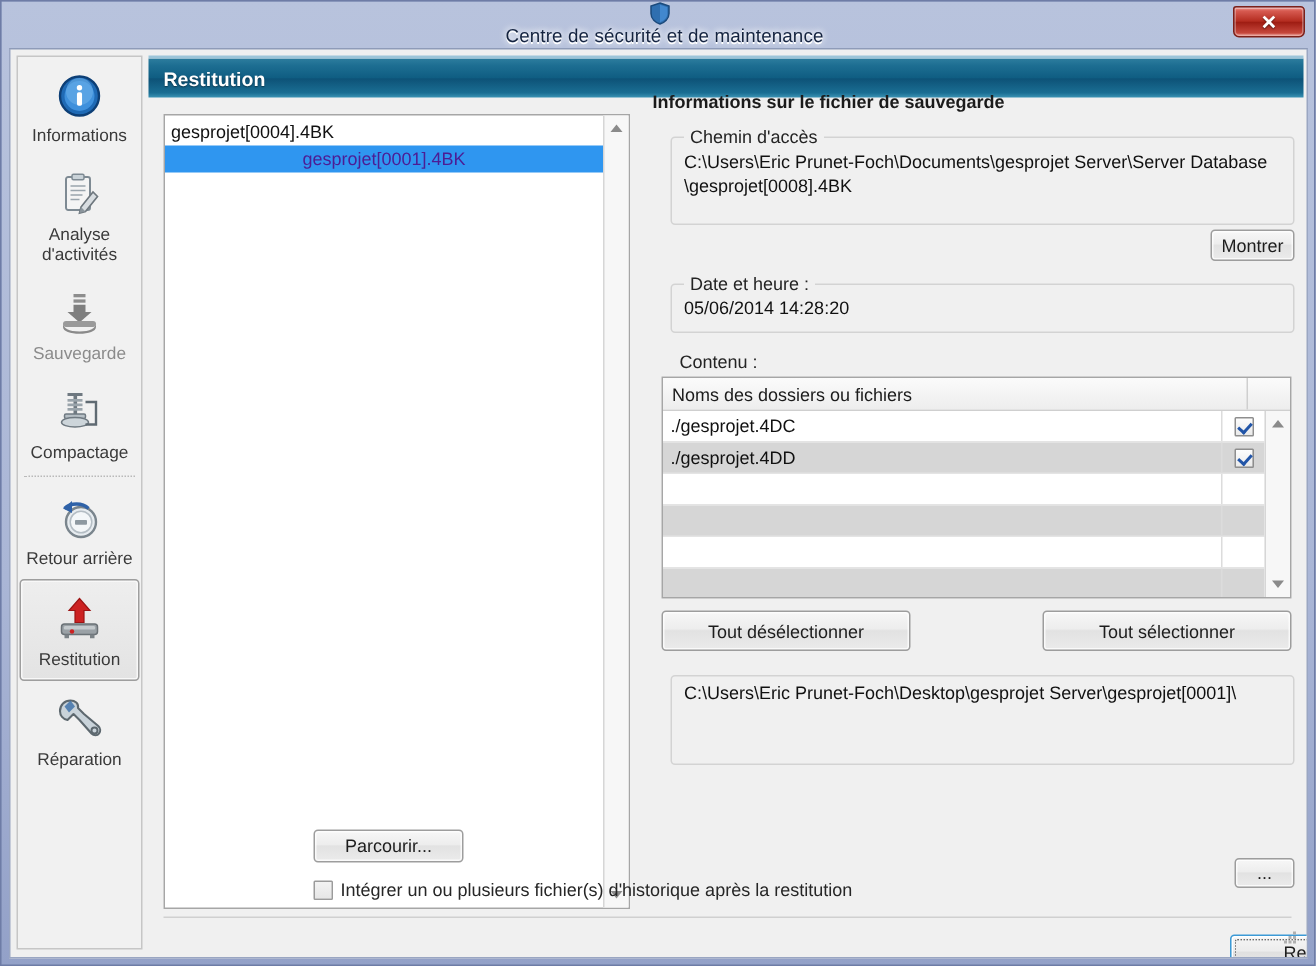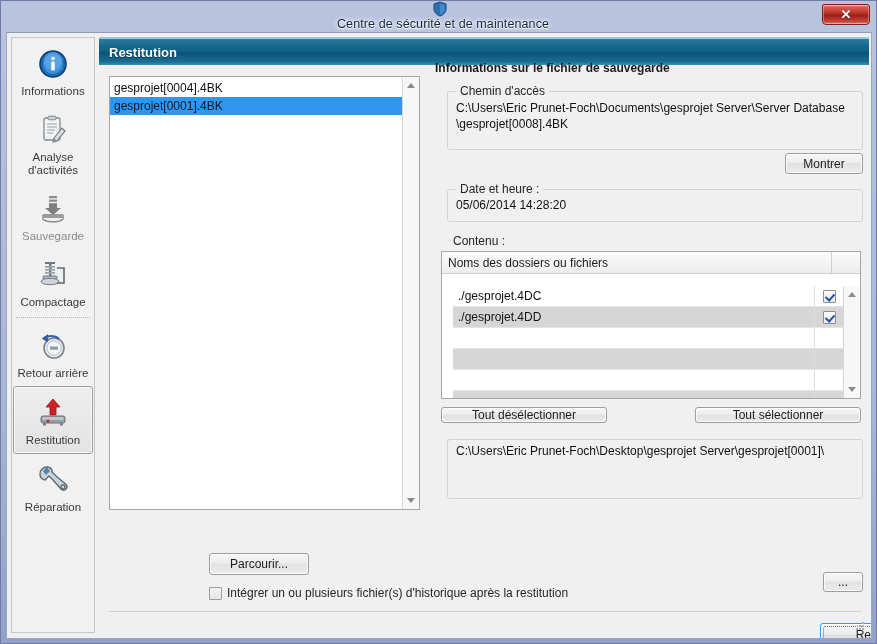--- a/index.html
+++ b/index.html
@@ -122,41 +122,42 @@
   }
   #banner-text {
     color: #ffffff; font-size: 13px; font-weight: bold;
     text-shadow: 0 1px 1px rgba(0,0,0,0.45);
   }
 
   
   #filelist-box {
     position: absolute;
     left: 10px; top: 39px;
-    width: 311px; height: 434px;
+    width: 311px; height: 530px;
     background: #ffffff;
     border: 1px solid #a6a6a6;
     display: flex;
   }
   #filelist {
     flex: 1 1 auto;
     overflow: hidden;
     padding-top: 2px;
   }
   .file-row {
     height: 18px; line-height: 18px;
     padding: 0 4px;
     font-size: 12px;
     color: #111;
     white-space: nowrap;
     cursor: pointer;
   }
   .file-row.sel {
     background: #2f96f0;
-    color: #0f172a;
+    color: #4c1d95;
+    text-align: center;
   }
   
   .vsb {
     width: 17px; flex: none;
     background: #f7f7f7;
     border-left: 1px solid #d6d6d6;
     display: flex; flex-direction: column; justify-content: space-between;
     cursor: pointer;
   }
   .vsb .arrow {
@@ -216,55 +217,54 @@
     padding: 4px 8px 6px 8px;
     line-height: 16px;
     word-break: break-all;
   }
 
   #path-group { margin-left: 12px; height: 66px; }
   #path-group .grp-body { padding-top: 2px; }
 
   #show-button {
     position: absolute; right: 0; top: 92px;
-    width: 78px; height: 21px;
+    width: 56px; height: 21px;
   }
 
   #date-group { margin-left: 12px; margin-top: 32px; height: 40px; }
   #date-group .grp-body { padding-top: 1px; }
 
   #contenu-label {
     margin-left: 18px; margin-top: 12px;
     font-size: 12px; color: #242424;
   }
 
   
   #content-table {
     margin-top: 3px;
     width: 420px; height: 148px;
     border: 1px solid #a6a6a6;
     background: #fff;
     display: flex; flex-direction: column;
     overflow: hidden;
-    gap: 12px;
   }
   #table-header {
     height: 22px; flex: none;
     display: flex;
     background: linear-gradient(180deg,#fbfbfb 0%, #ededed 100%);
     border-bottom: 1px solid #cfcfcf;
   }
   #table-header .th-name {
     flex: 1 1 auto; display: flex; align-items: center;
     padding-left: 6px;
     font-size: 12px; color: #1b1b1b;
     border-right: 1px solid #cfcfcf;
   }
   #table-header .th-check { width: 28px; flex: none; }
-  #table-scroll { flex: 1 1 auto; display: flex; overflow: hidden; padding-left: 11px; }
+  #table-scroll { flex: 1 1 auto; display: flex; overflow: hidden; }
   #table-rows { flex: 1 1 auto; }
   .trow { height: 21px; display: flex; border-bottom: 1px solid #e4e4e4; }
   .trow.alt { background: #d6d6d6; }
   .trow .c-name {
     flex: 1 1 auto; display: flex; align-items: center;
     padding-left: 5px; font-size: 12px; color: #111;
     border-right: 1px solid #dcdcdc;
   }
   .trow .c-check {
     width: 28px; flex: none;
@@ -283,21 +283,21 @@
     width: 4px; height: 7px;
     border: solid #2255a8;
     border-width: 0 2px 2px 0;
     transform: rotate(42deg);
   }
 
   #select-buttons {
     margin-top: 8px; width: 420px;
     display: flex; justify-content: space-between;
   }
-  #select-buttons .btn { width: 166px; height: 16px; }
+  #select-buttons .btn { width: 166px; height: 27px; }
 
   #dest-group { margin-left: 12px; margin-top: 16px; height: 60px; }
   #dest-group .grp-body { padding-top: 3px; }
 
   #ellipsis-button {
     position: absolute; right: 0; top: 511px;
     width: 40px; height: 20px;
   }
 
   

